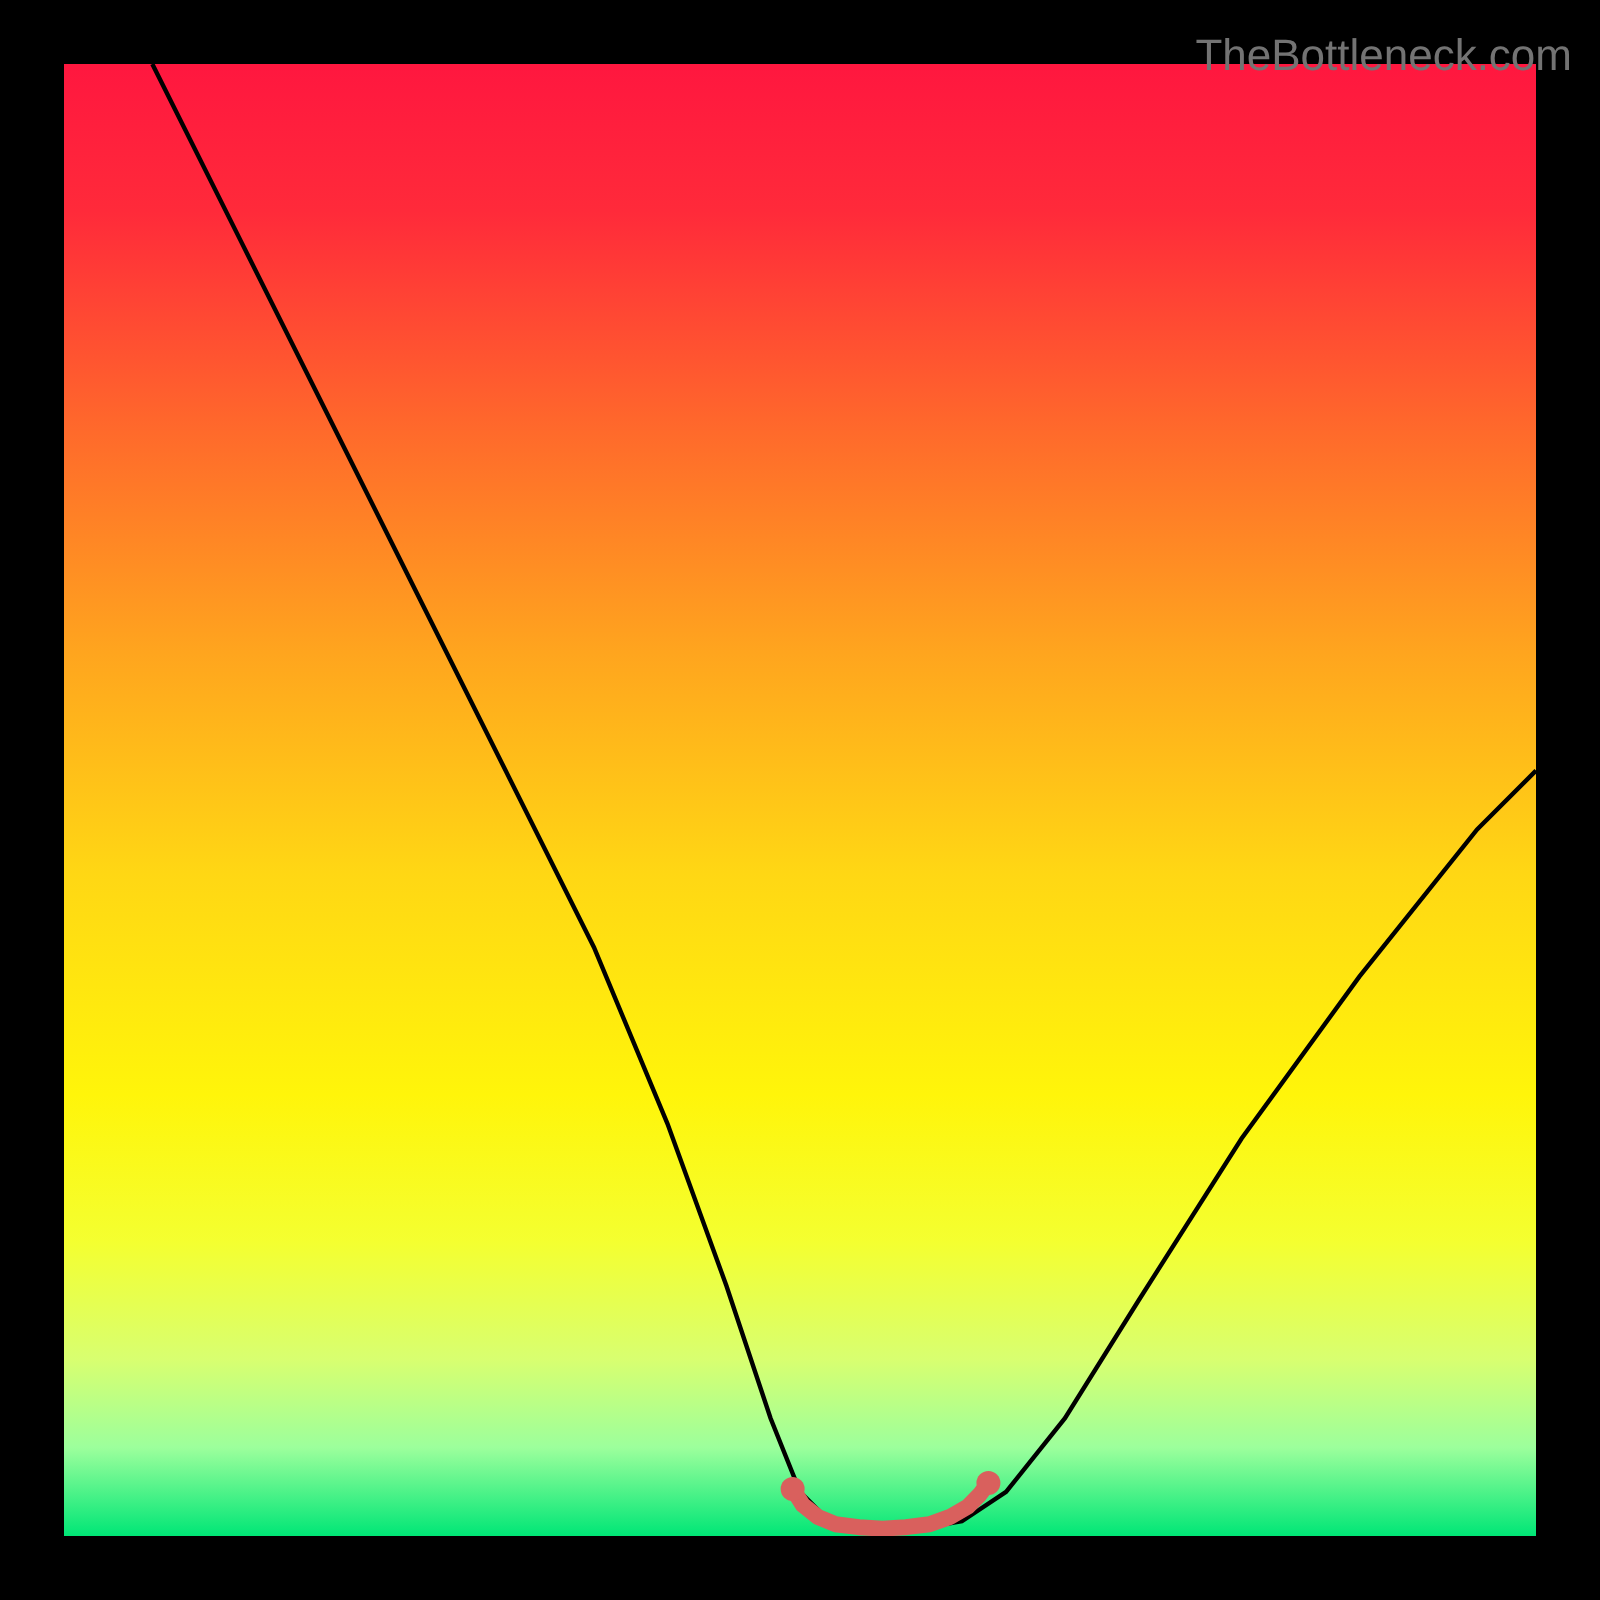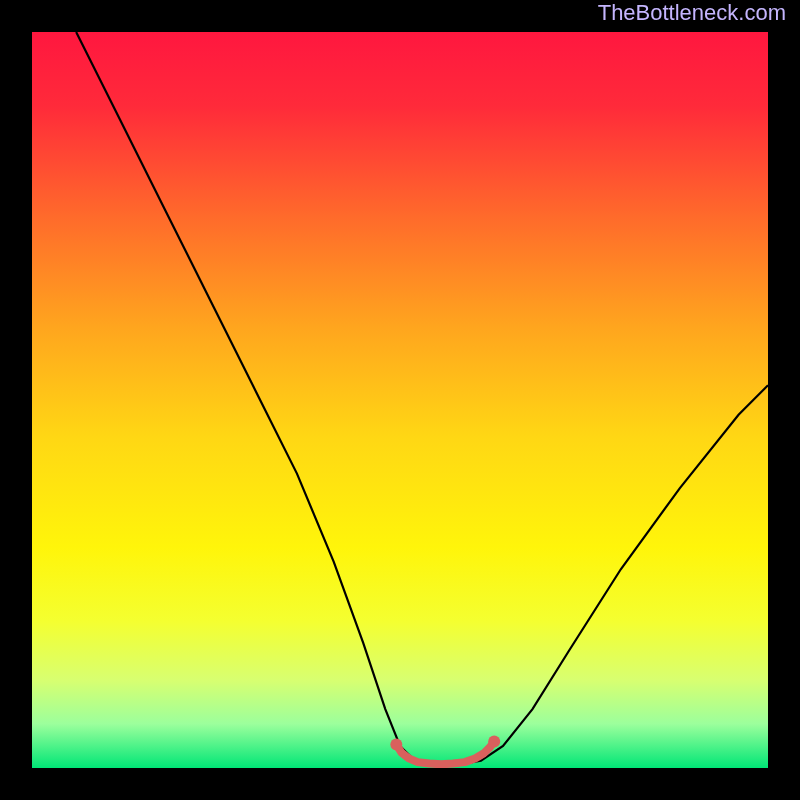--- a/index.html
+++ b/index.html
@@ -6,23 +6,23 @@
     margin: 0;
     padding: 0;
     width: 800px;
     height: 800px;
     background: #000;
     position: relative;
     font-family: Arial, Helvetica, sans-serif;
   }
   .watermark {
     position: absolute;
-    top: 0;
+    top: 15px;
     right: 14px;
-    color: #c4b5fd;
+    color: #737373;
     font-size: 22px;
     font-weight: 500;
     z-index: 10;
   }
   .chart-container {
     position: absolute;
     left: 32px;
     top: 32px;
     width: 736px;
     height: 736px;

